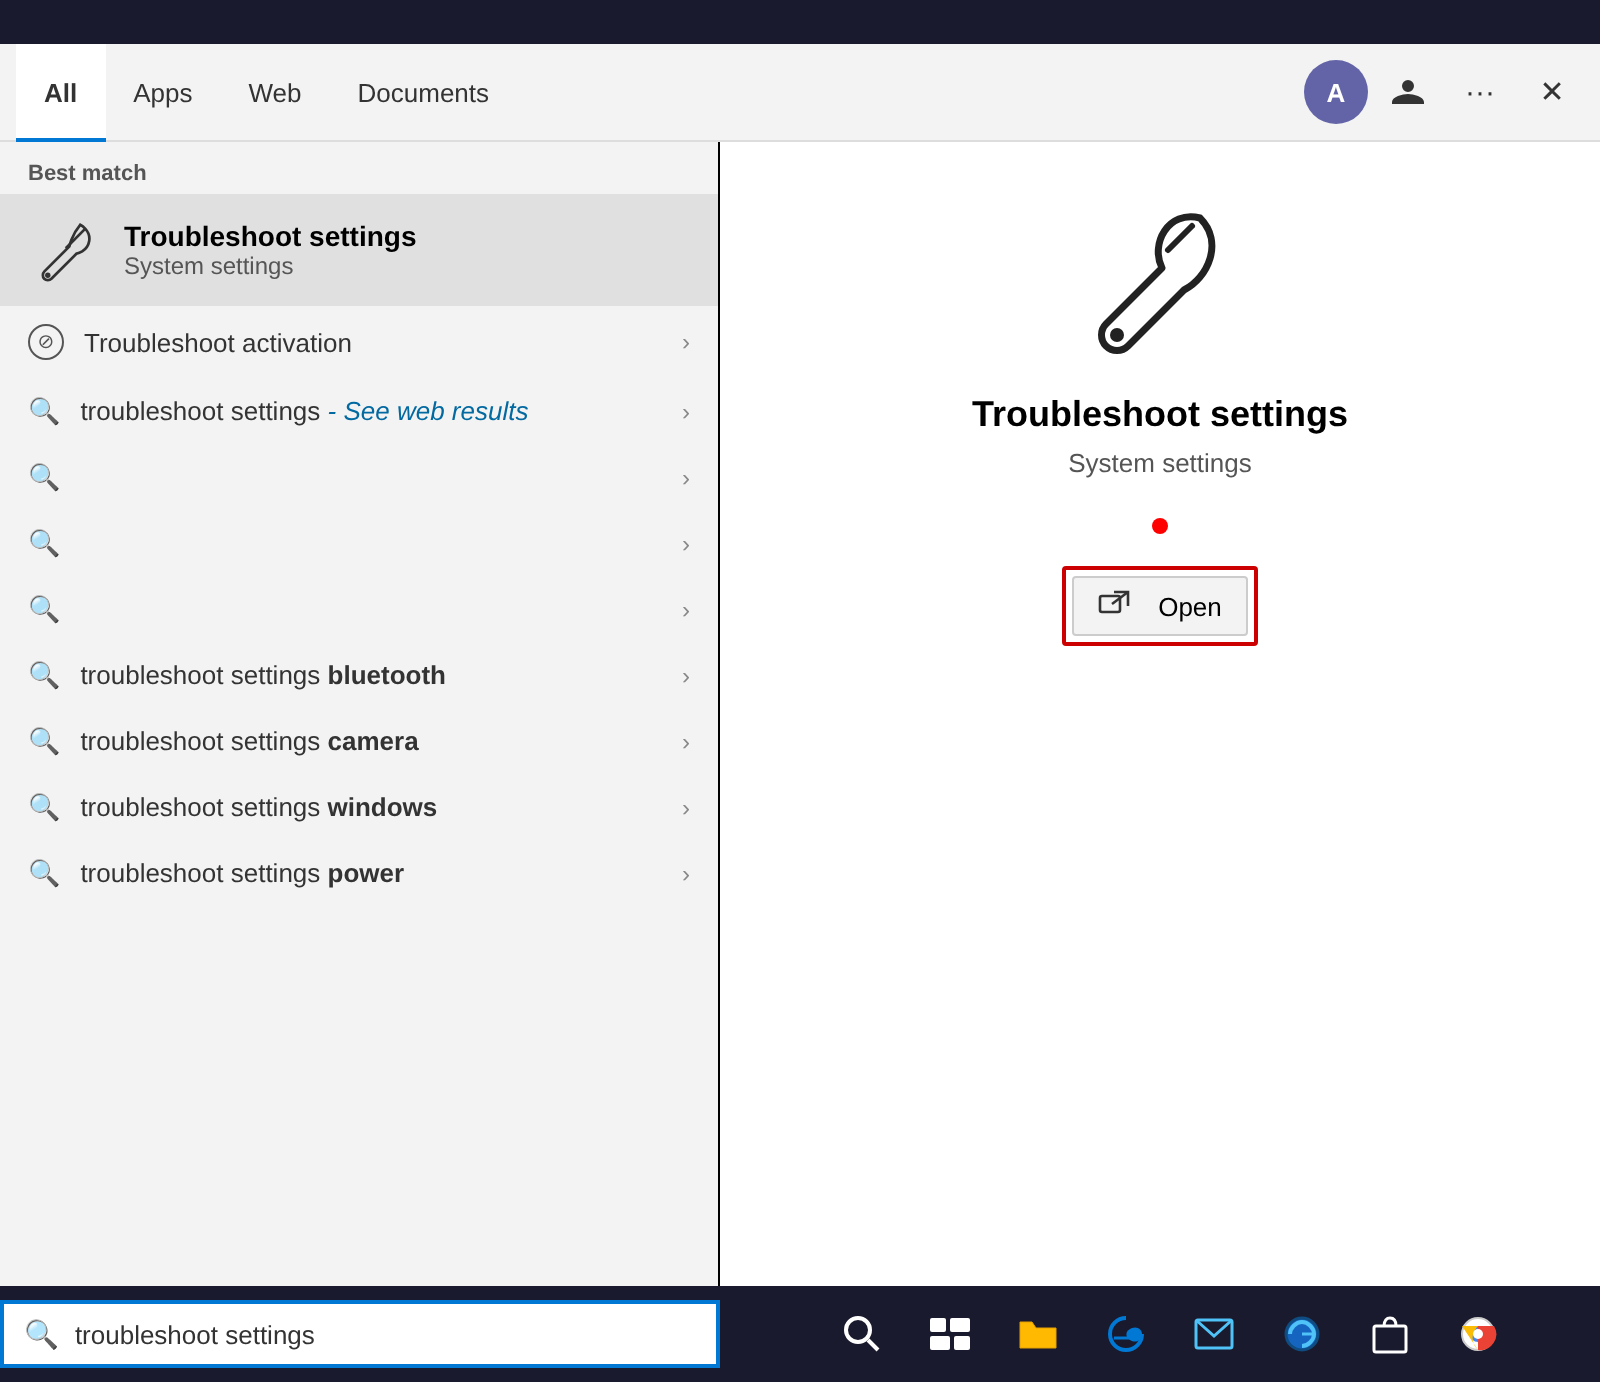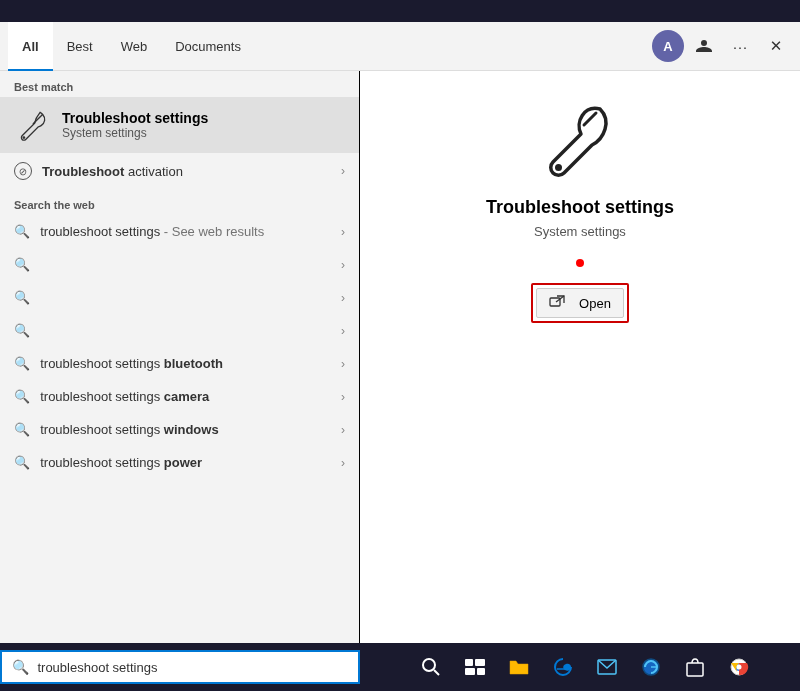--- a/index.html
+++ b/index.html
@@ -316,21 +316,21 @@
 </head>
 <body>
 
 <div class="search-panel">
 
   <div class="header-tabs">
     <div class="tab active">
       <span>All</span>
     </div>
     <div class="tab">
-      <span>Best</span>
+      <span>Apps</span>
     </div>
     <div class="tab">
       <span>Web</span>
     </div>
     <div class="tab">
       <span>Documents</span>
     </div>
 
     <div class="header-actions">
       <div class="avatar-btn">
@@ -364,32 +364,31 @@
           <div class="title">Troubleshoot settings</div>
           <div class="subtitle">System settings</div>
         </div>
       </div>
 
 
       <div class="settings-item">
         <div class="settings-item-left">
           <div class="circle-icon">⊘</div>
           <div class="settings-item-label">
-            <span style="font-weight:700;">Troubleshoot</span> activation
+            <span style="font-weight:400;">Troubleshoot</span> activation
           </div>
         </div>
         <div class="chevron">›</div>
       </div>
 
-      <div class="section-label">Search the web</div>
-
-      <div class="settings-item">
-        <div class="settings-item-left">
-          <div class="search-web-icon">🔍</div>
-          <div class="settings-item-label">troubleshoot settings <span style="font-weight:400; color:#737373; ">- See web results</span></div>
+
+      <div class="settings-item">
+        <div class="settings-item-left">
+          <div class="search-web-icon">🔍</div>
+          <div class="settings-item-label">troubleshoot settings <span style="font-weight:400; color:#0369a1; font-style:italic;">- See web results</span></div>
         </div>
         <div class="chevron">›</div>
       </div>
 
       <div class="settings-item">
         <div class="settings-item-left">
           <div class="search-web-icon">🔍</div>
         </div>
         <div class="chevron">›</div>
       </div>

